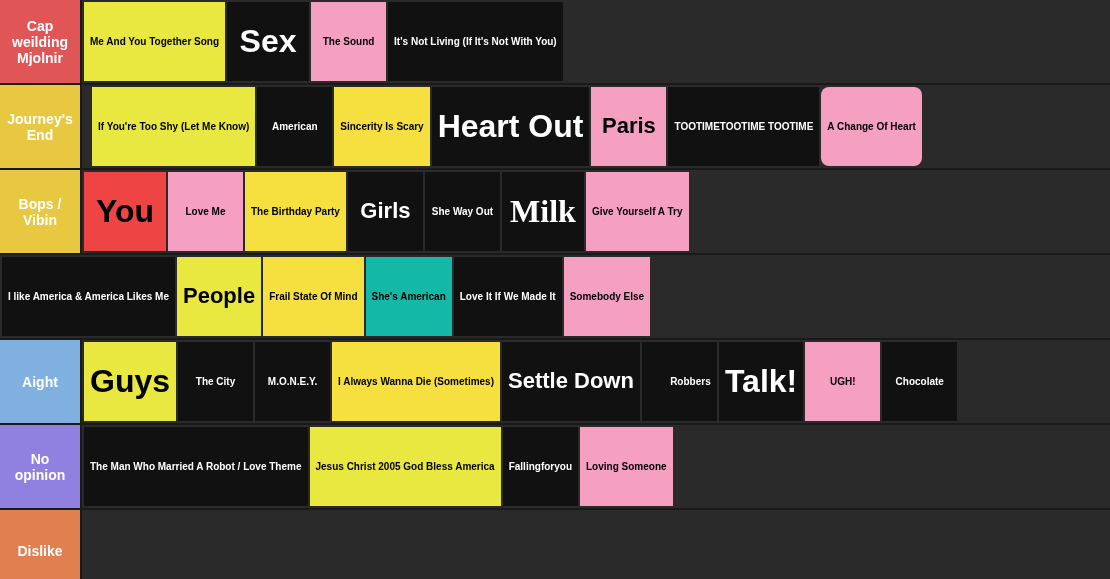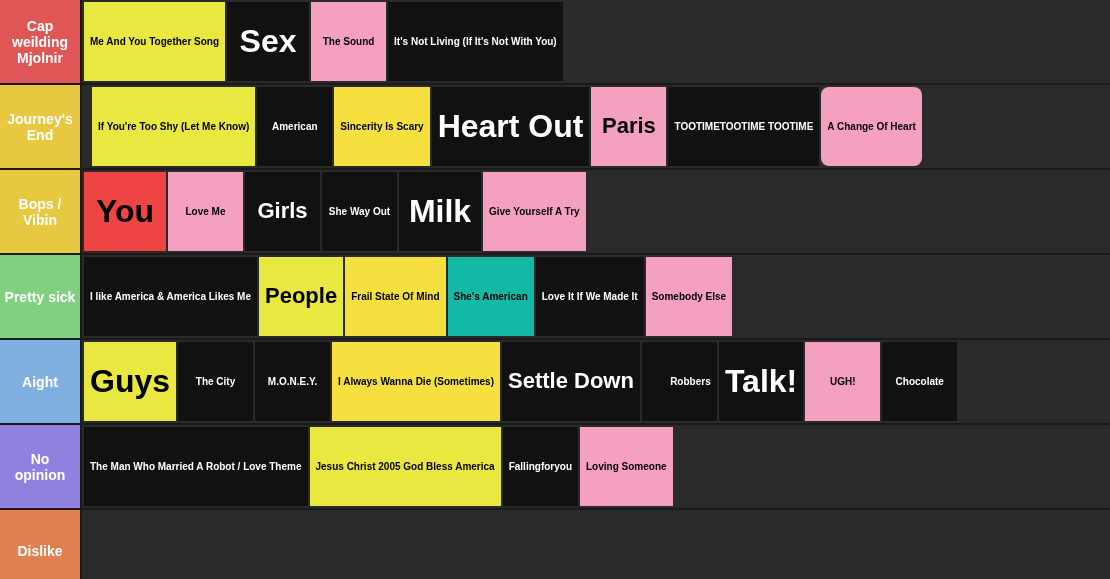--- a/index.html
+++ b/index.html
@@ -91,29 +91,29 @@
         <div class="tier-item" style="background: rgb(17, 17, 17); color: rgb(255, 255, 255); min-width: 75px; font-size: 10px;">TOOTIMETOOTIME TOOTIME</div>
         <div class="tier-item" style="background: rgb(245, 160, 192); color: rgb(0, 0, 0); min-width: 75px; font-size: 10px; border-radius: 8px;">A Change Of Heart</div>
         <div style="flex: 1 1 0%; background: rgb(42, 42, 42);"></div>
       </div>
     </div>
     <div class="tier-row">
       <div class="tier-label" style="background: rgb(232, 200, 64);">Bops / Vibin</div>
       <div class="tier-items">
         <div class="tier-item large-text" style="background: #ef4444; color: rgb(0, 0, 0); min-width: 82px; font-size: 32px;">You</div>
         <div class="tier-item" style="background: rgb(245, 160, 192); color: rgb(0, 0, 0); min-width: 75px; font-size: 10px;">Love Me</div>
+        <div class="tier-item" style="background: rgb(245, 224, 64); color: rgb(0, 0, 0); min-width: 75px; font-size: 10px;">The Birthday Party</div>
         <div class="tier-item medium-text" style="background: rgb(17, 17, 17); color: rgb(255, 255, 255); min-width: 75px; font-size: 22px;">Girls</div>
         <div class="tier-item" style="background: rgb(17, 17, 17); color: rgb(255, 255, 255); min-width: 75px; font-size: 10px;">She Way Out</div>
-        <div class="tier-item large-text" style="background: rgb(17, 17, 17); color: rgb(255, 255, 255); min-width: 82px; font-size: 32px;">Milk</div>
+        <div class="tier-item large-text" style="background: rgb(17, 17, 17); color: rgb(255, 255, 255); min-width: 82px; font-size: 32px; font-family: Liberation Serif, serif;">Milk</div>
         <div class="tier-item" style="background: rgb(245, 160, 192); color: rgb(0, 0, 0); min-width: 75px; font-size: 10px;">Give Yourself A Try</div>
         <div style="flex: 1 1 0%; background: rgb(42, 42, 42);"></div>
       </div>
     </div>
     <div class="tier-row">
-      <div class="tier-label" style="background: rgb(128, 208, 128);">Pretty sick</div>
       <div class="tier-items">
         <div class="tier-item" style="background: rgb(17, 17, 17); color: rgb(255, 255, 255); min-width: 75px; font-size: 10px;">I like America &amp; America Likes Me</div>
         <div class="tier-item medium-text" style="background: rgb(232, 232, 64); color: rgb(0, 0, 0); min-width: 75px; font-size: 22px;">People</div>
         <div class="tier-item" style="background: rgb(245, 224, 64); color: rgb(0, 0, 0); min-width: 75px; font-size: 10px;">Frail State Of Mind</div>
         <div class="tier-item" style="background: #14b8a6; color: rgb(0, 0, 0); min-width: 75px; font-size: 10px;">She's American</div>
         <div class="tier-item" style="background: rgb(17, 17, 17); color: rgb(255, 255, 255); min-width: 75px; font-size: 10px;">Love It If We Made It</div>
         <div class="tier-item" style="background: rgb(245, 160, 192); color: rgb(0, 0, 0); min-width: 75px; font-size: 10px;">Somebody Else</div>
         <div style="flex: 1 1 0%; background: rgb(42, 42, 42);"></div>
       </div>
     </div>

